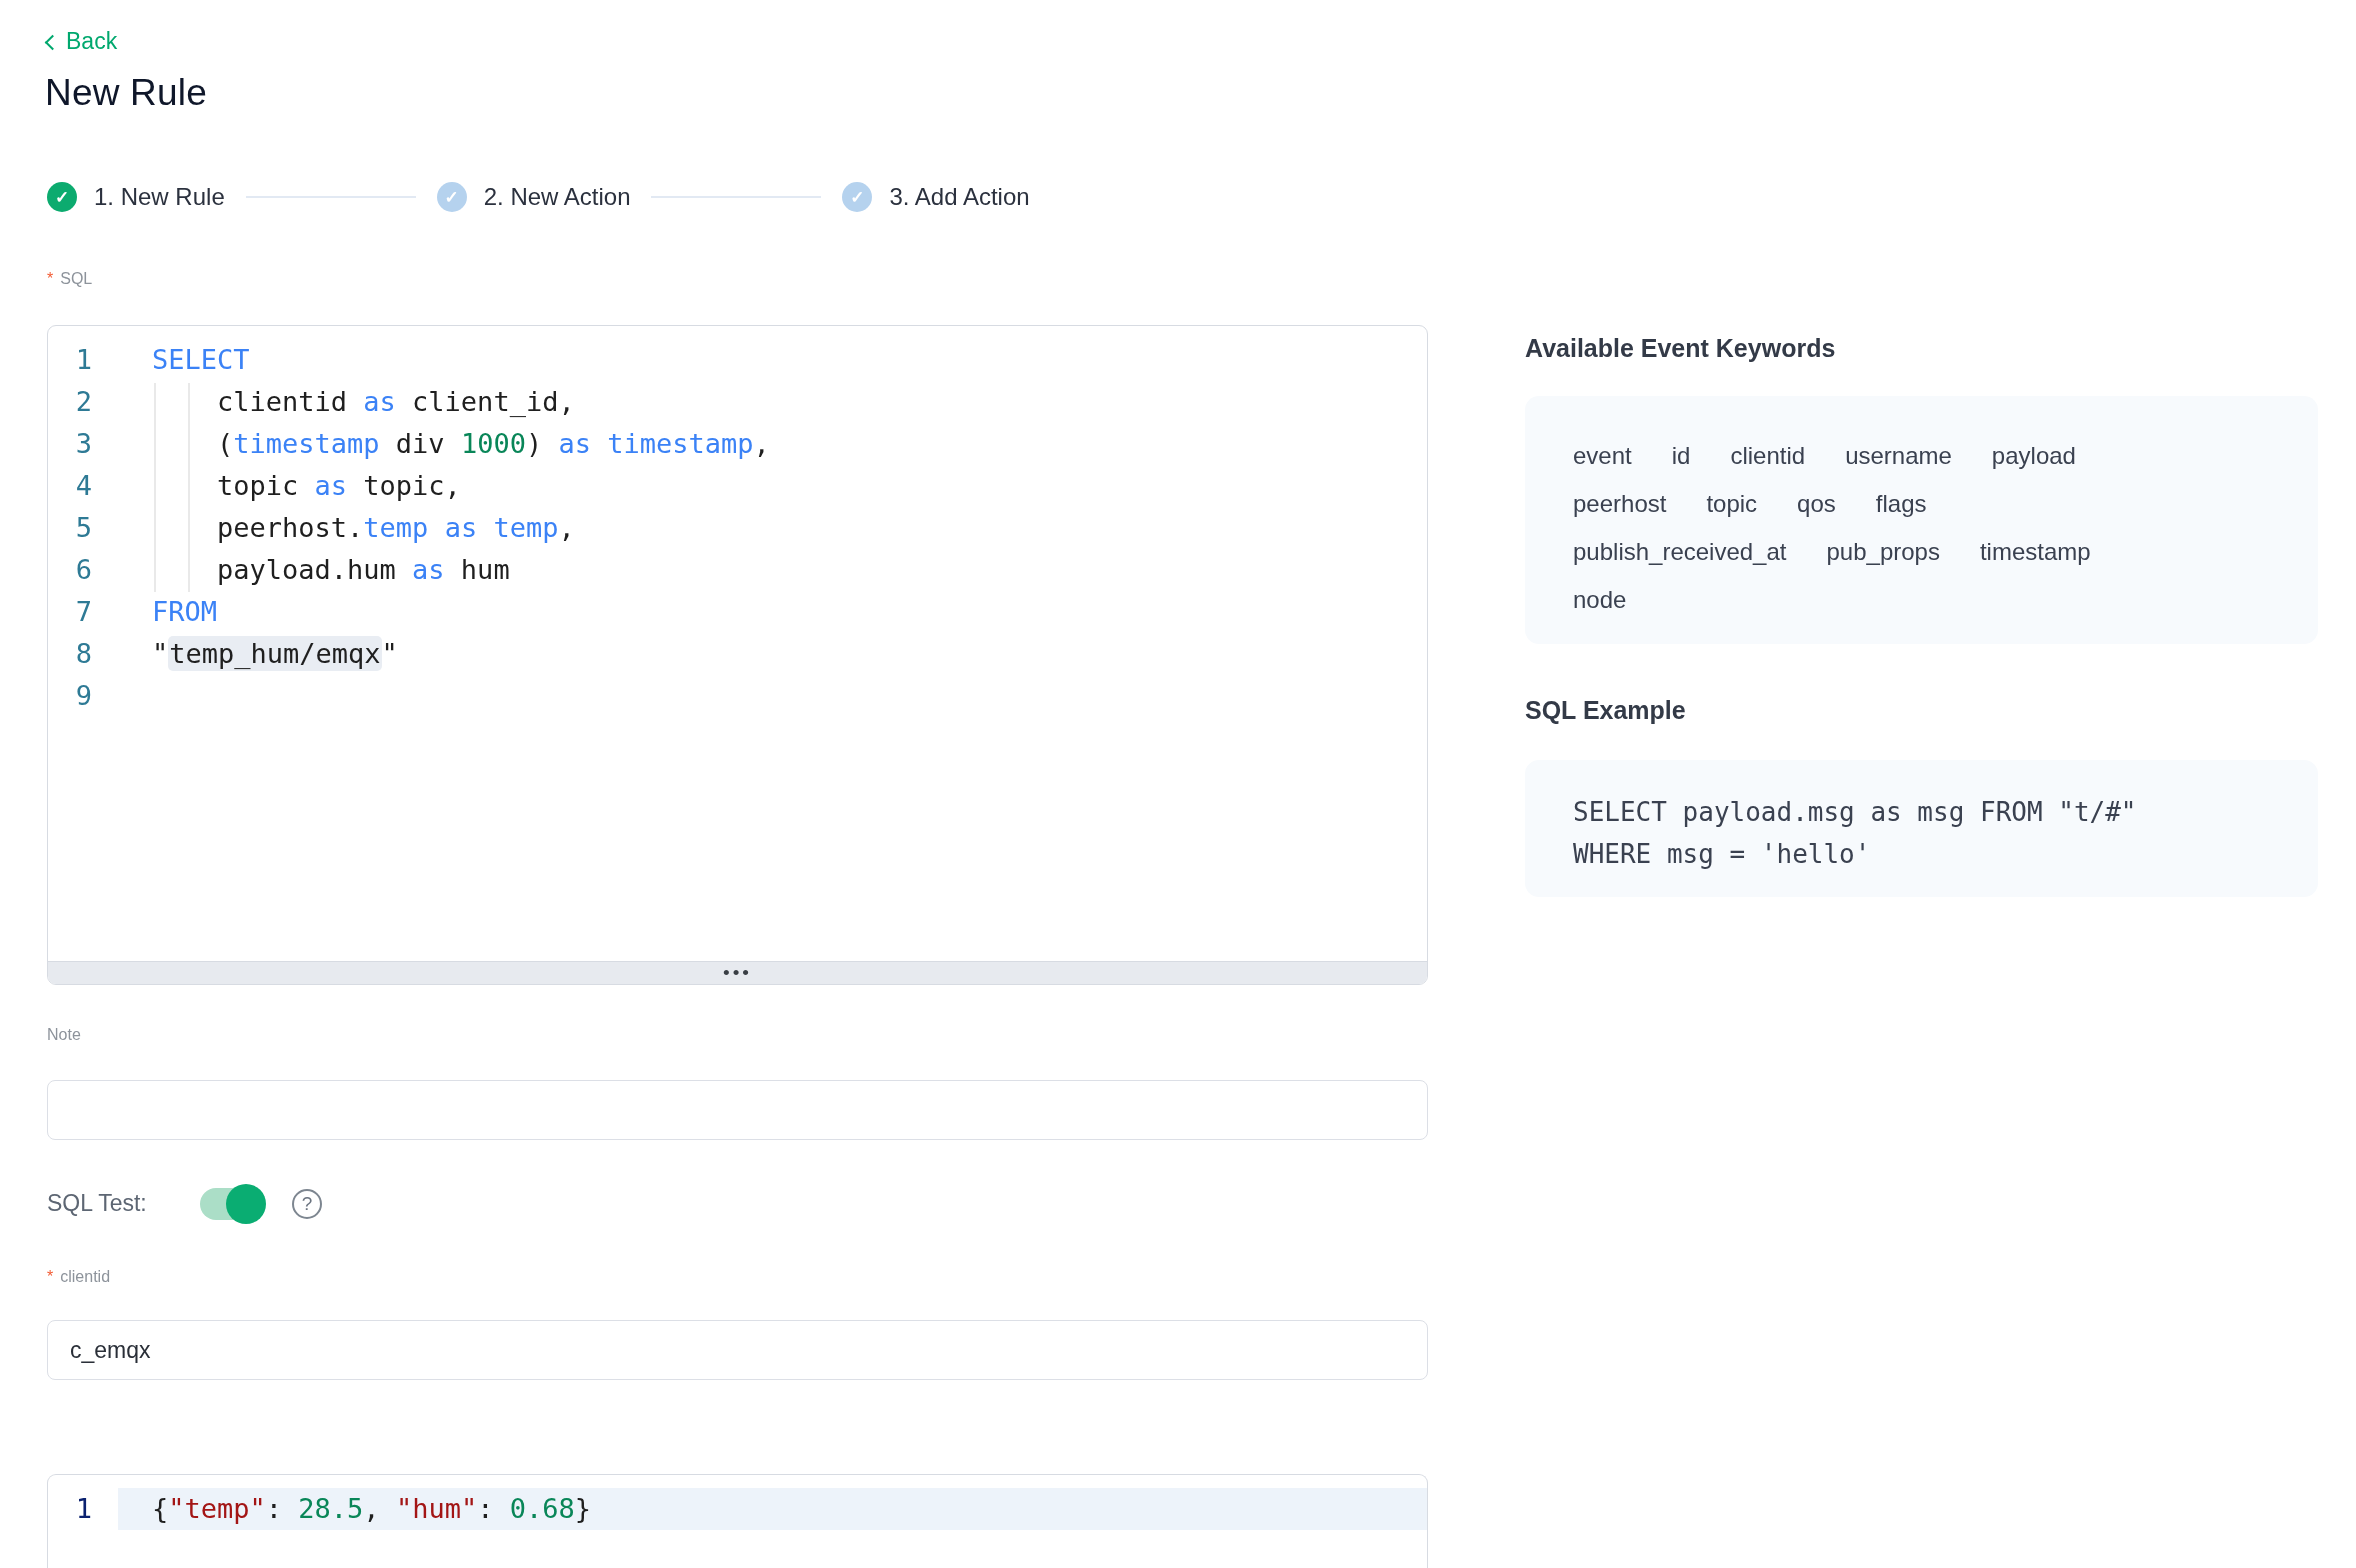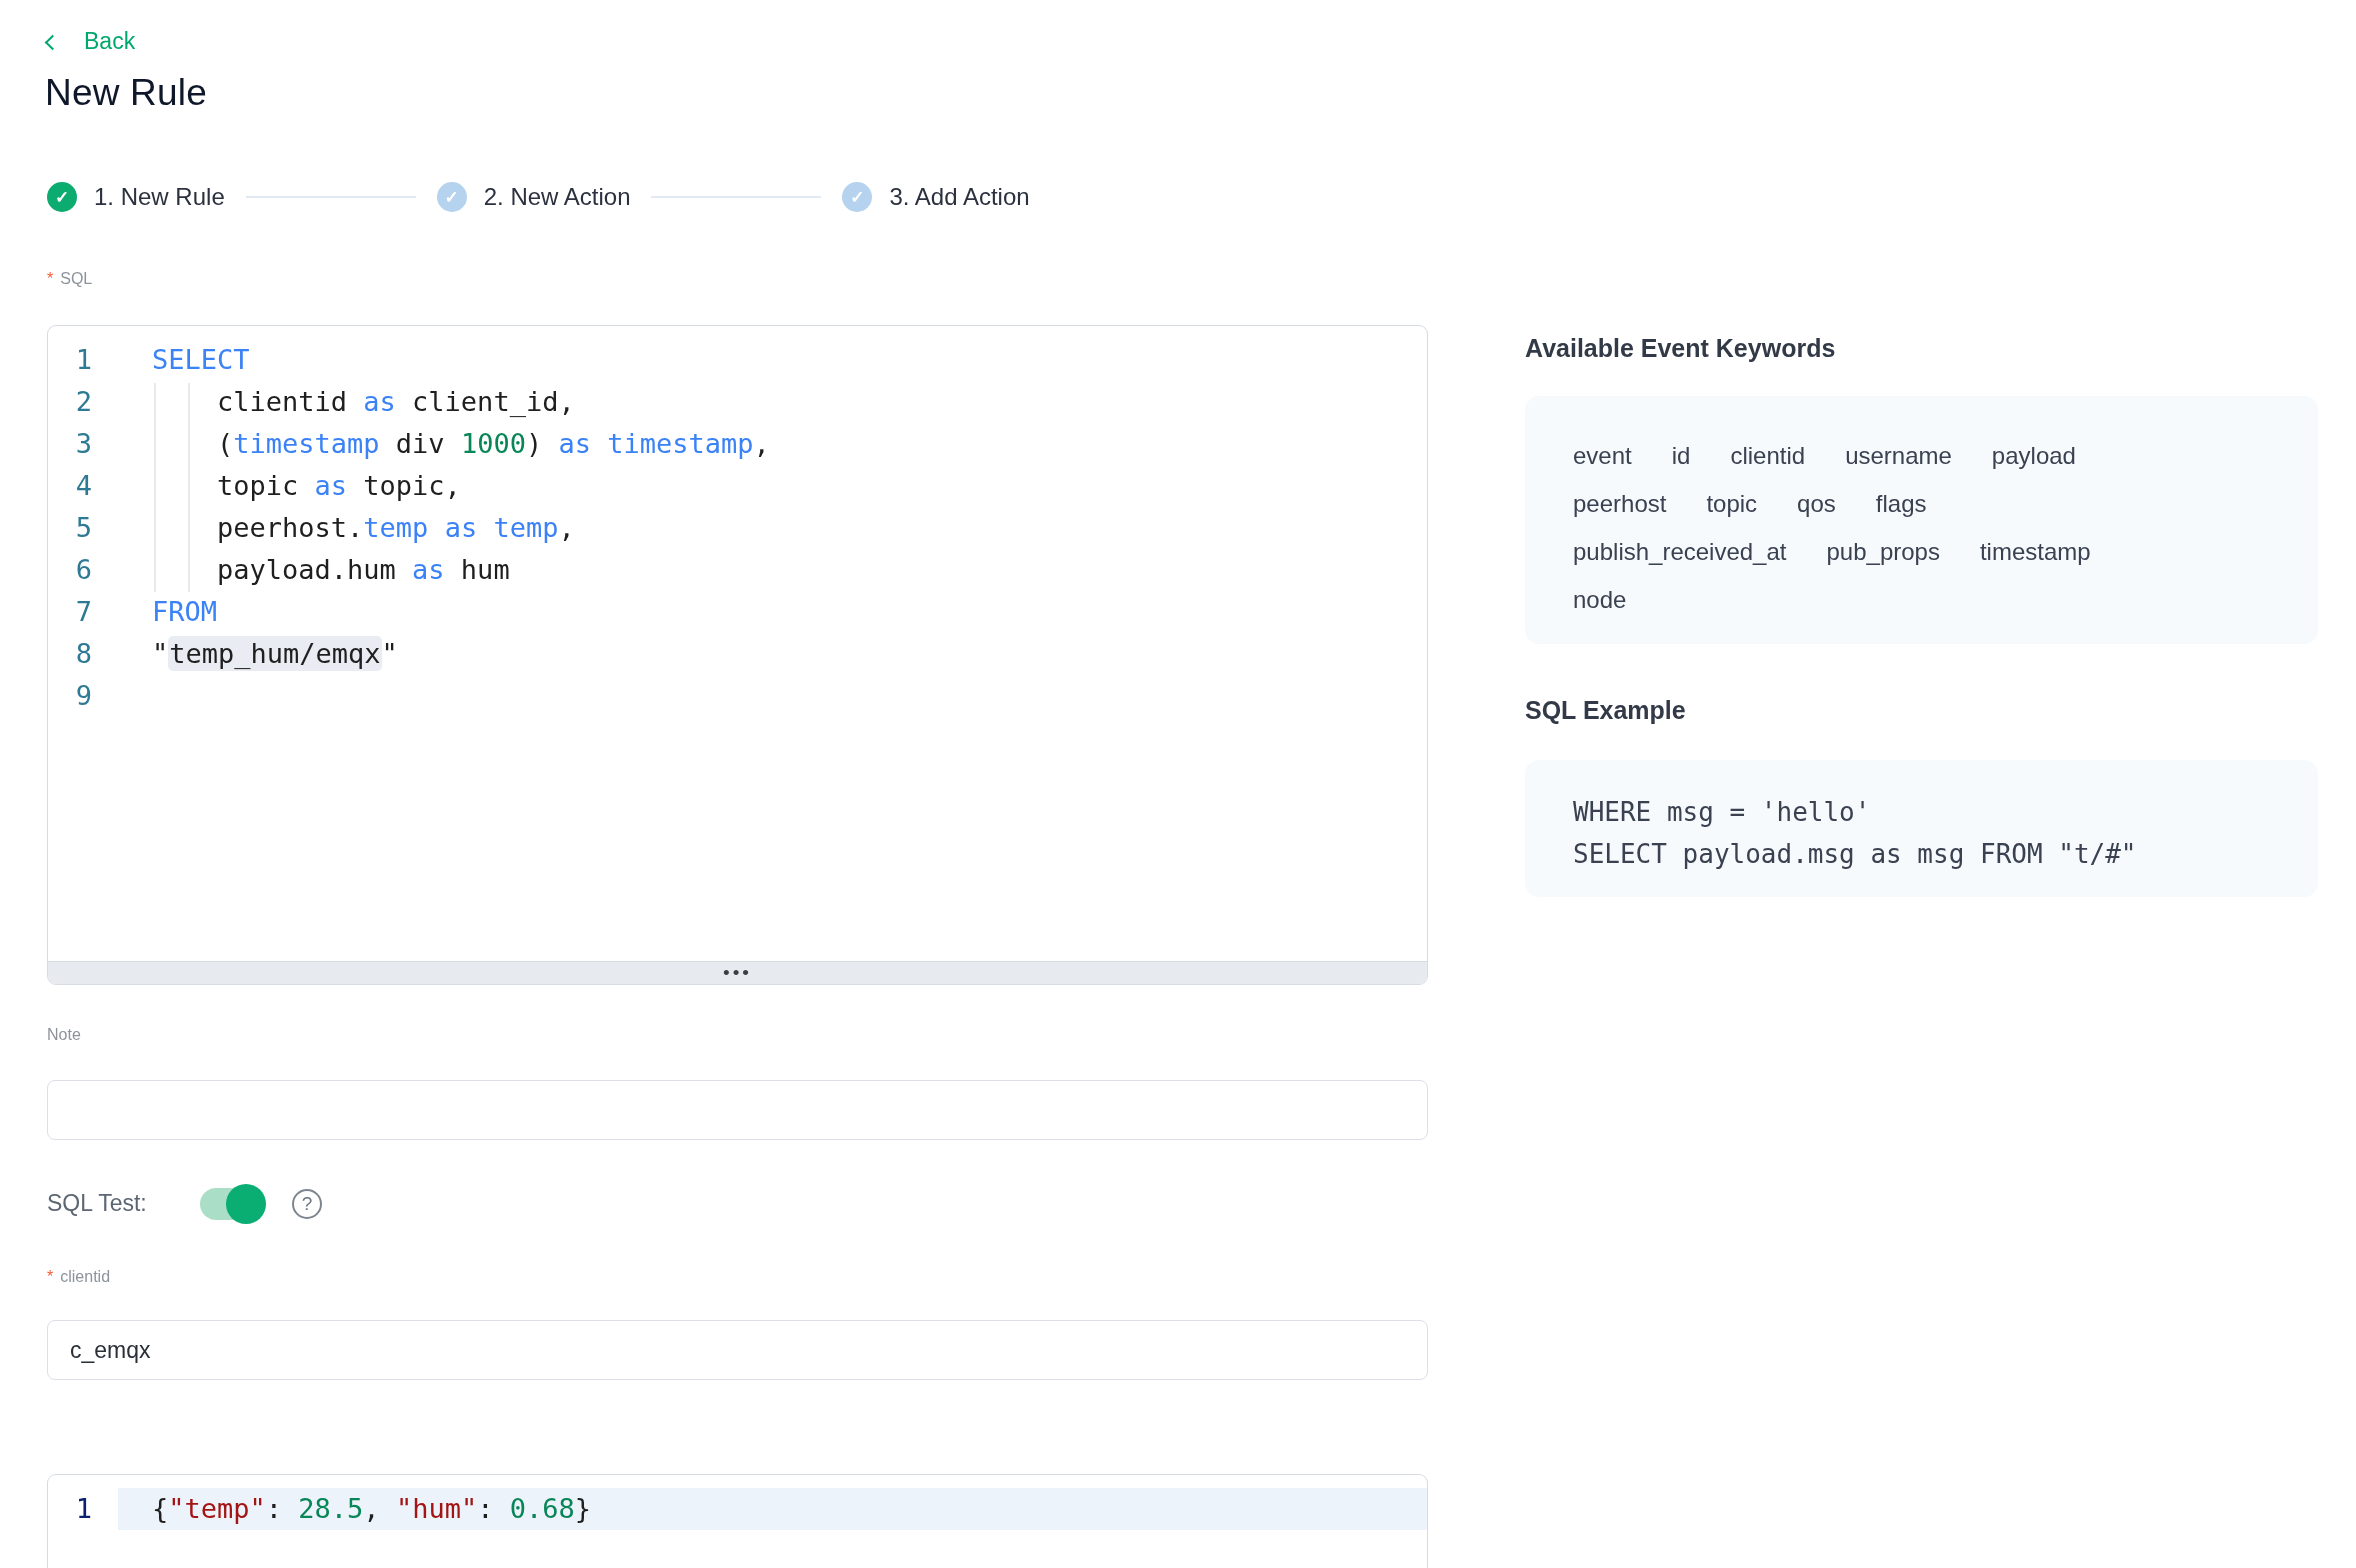--- a/index.html
+++ b/index.html
@@ -5,21 +5,21 @@
   * { margin:0; padding:0; box-sizing:border-box; }
   html,body { background:#ffffff; }
   .screen {
     position:relative; width:2356px; height:1568px;
     background:#ffffff; overflow:hidden;
     font-family:"Liberation Sans", sans-serif; color:#1d2129;
   }
   
   .back-link {
     position:absolute; left:47px; top:28px;
-    display:flex; align-items:center; gap:26px;
+    display:flex; align-items:center; gap:8px;
     color:#00a86e; font-size:23px; font-weight:500; cursor:pointer;
     text-decoration:none;
   }
   .chevron-left {
     width:11px; height:11px; border-left:2.5px solid #00a86e; border-bottom:2.5px solid #00a86e;
     transform:rotate(45deg); margin-top:1px;
   }
   .page-title {
     position:absolute; left:45px; top:72px;
     font-size:37px; font-weight:400; color:#0f172a; letter-spacing:.2px;
@@ -229,18 +229,18 @@
         <div class="kw-row"><span>event</span><span>id</span><span>clientid</span><span>username</span><span>payload</span></div>
         <div class="kw-row"><span>peerhost</span><span>topic</span><span>qos</span><span>flags</span></div>
         <div class="kw-row"><span>publish_received_at</span><span>pub_props</span><span>timestamp</span></div>
         <div class="kw-row"><span>node</span></div>
       </div>
   </div>
 
   <div class="side-heading" style="top:696px;">SQL Example</div>
   <div class="side-panel" id="example-panel">
     <div>
+        <div class="example-line">SELECT payload.msg as msg FROM "t/#"</div>
         <div class="example-line">WHERE msg = 'hello'</div>
-        <div class="example-line">SELECT payload.msg as msg FROM "t/#"</div>
       </div>
   </div>
 
 </div>
 
 </body></html>

